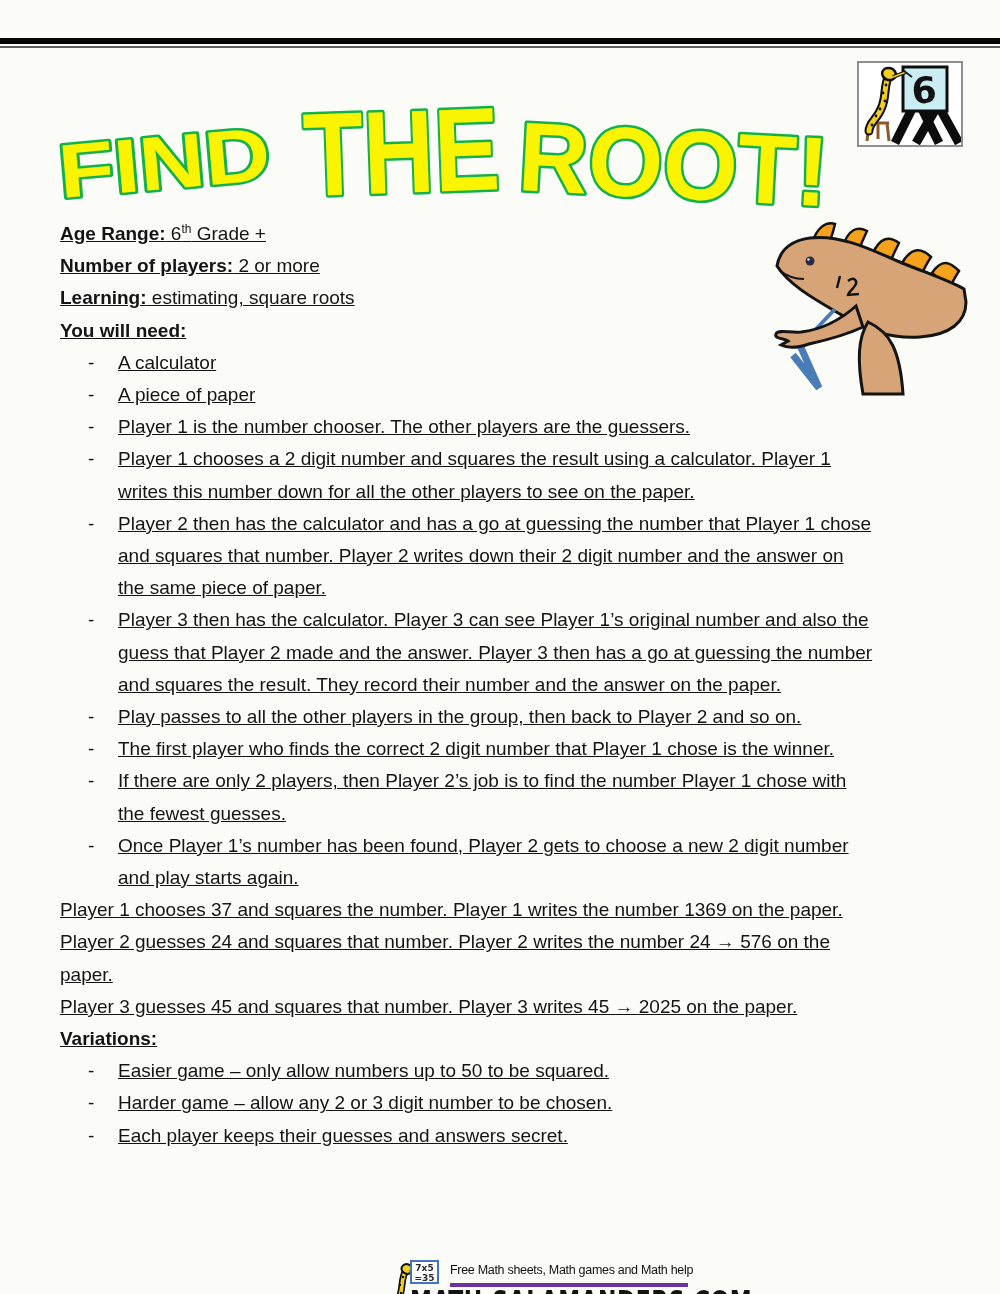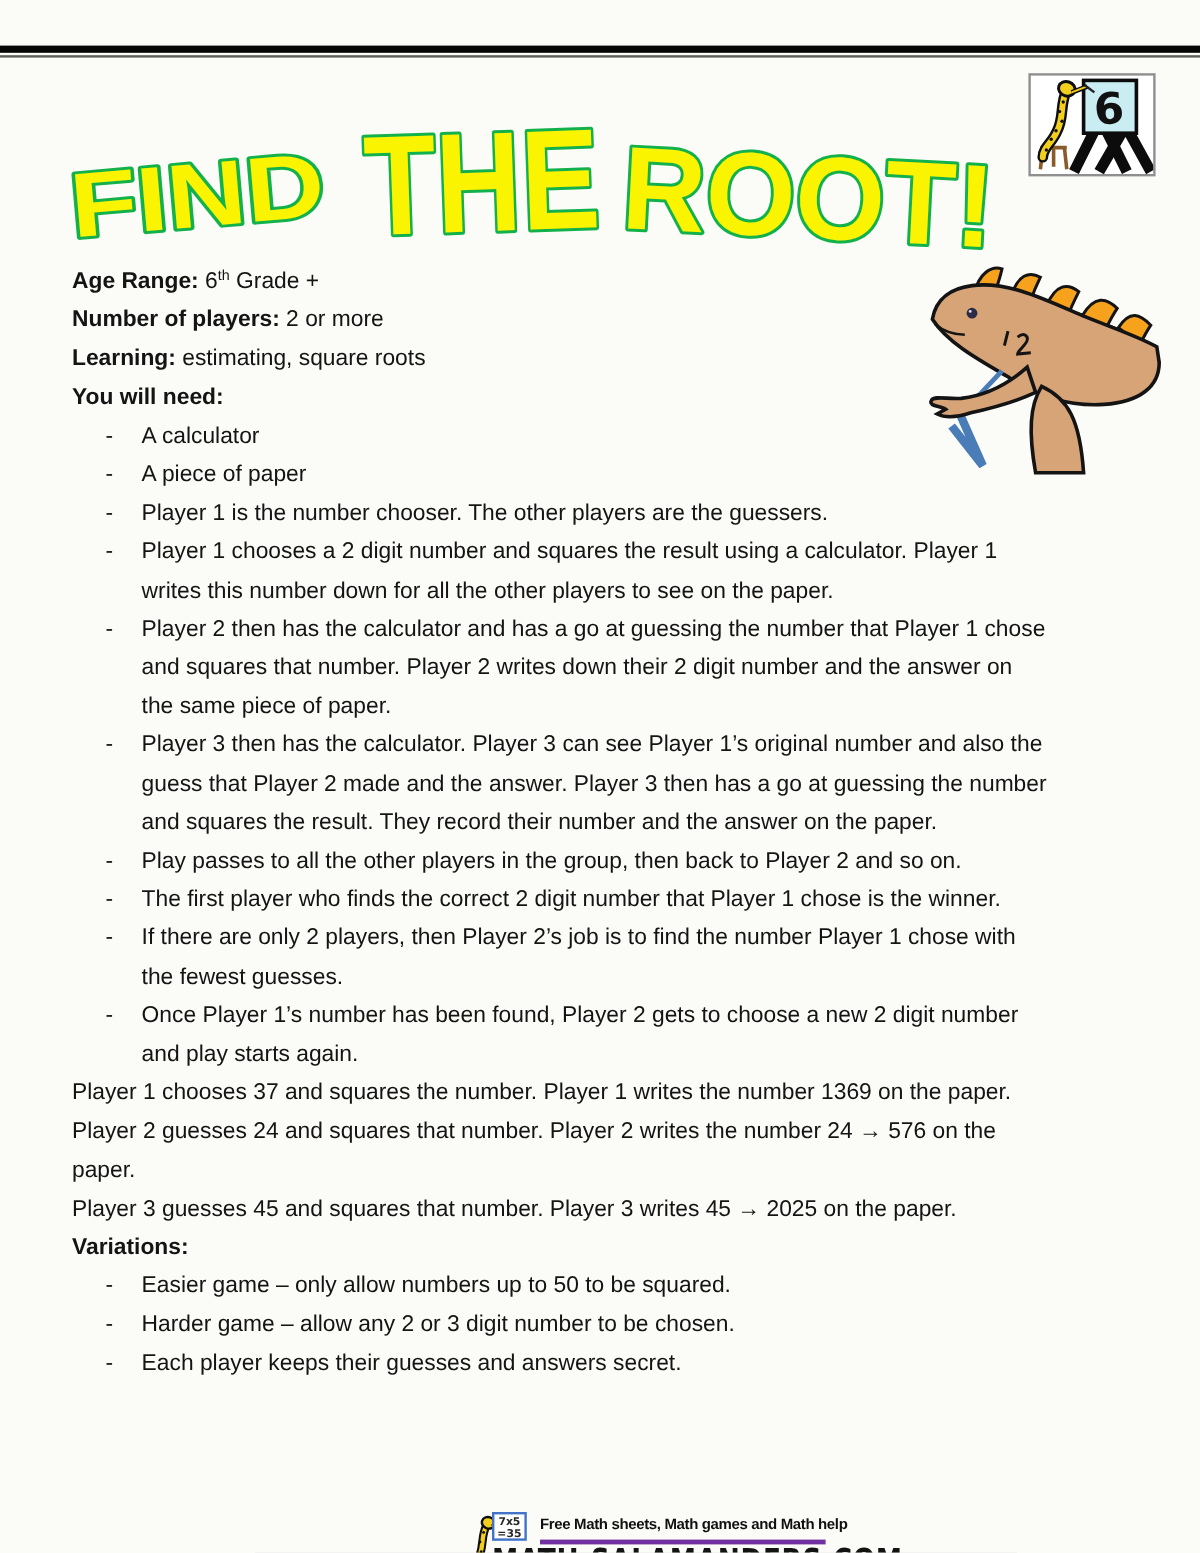--- a/index.html
+++ b/index.html
@@ -5,30 +5,30 @@
   html,body{margin:0;padding:0;background:#e8e8e8;}
   .page{position:relative;width:1000px;height:1294px;background:#FBFCF7;overflow:hidden;
         font-family:"Liberation Sans","DejaVu Sans",sans-serif;color:#141414;}
   .topbar{position:absolute;left:0;top:38px;width:100%;height:6px;background:#060606;}
   .topbar-thin{position:absolute;left:0;top:46px;width:100%;height:2px;background:#5d5d5d;}
   .title-svg{position:absolute;left:55px;top:92px;}
   .badge{position:absolute;left:857px;top:61px;width:106px;height:86px;background:#ffffff;
          border:2px solid #8f8f8f;box-sizing:border-box;}
   .liz{position:absolute;left:750px;top:212px;}
   .doc{position:absolute;left:60px;top:213px;width:884px;font-size:19px;line-height:32.2px;}
-  .line{white-space:nowrap;}
+  .line{white-space:nowrap;text-decoration:underline;}
   .b{font-weight:bold;}
   .sup{font-size:12px;vertical-align:7px;}
   .li{display:flex;}
   .li .dash{flex:0 0 30px;margin-left:28px;}
   .li .lt{flex:1;}
   .ex-head{font-weight:bold;text-decoration:underline;}
   .footer{position:absolute;left:386px;top:1231px;width:330px;height:60px;margin-top:29px;}
   .flogo{position:absolute;left:0;top:0;}
-  .tagline{position:absolute;left:64px;top:3px;font-size:12.5px;font-weight:bold;
+  .tagline{position:absolute;left:64px;top:3px;font-size:12.5px;font-weight:normal;
            letter-spacing:-0.3px;white-space:nowrap;color:#101010;}
   .rule{position:absolute;left:64px;top:23px;width:238px;height:3.5px;background:#7030A0;}
   .site{position:absolute;left:24px;top:26px;font-size:22px;font-weight:bold;color:#131313;
         letter-spacing:0.5px;white-space:nowrap;transform:scaleY(1.25);transform-origin:left top;
         font-family:"DejaVu Sans",sans-serif;}
 </style>
 </head>
 <body>
 
 <div class="page">

